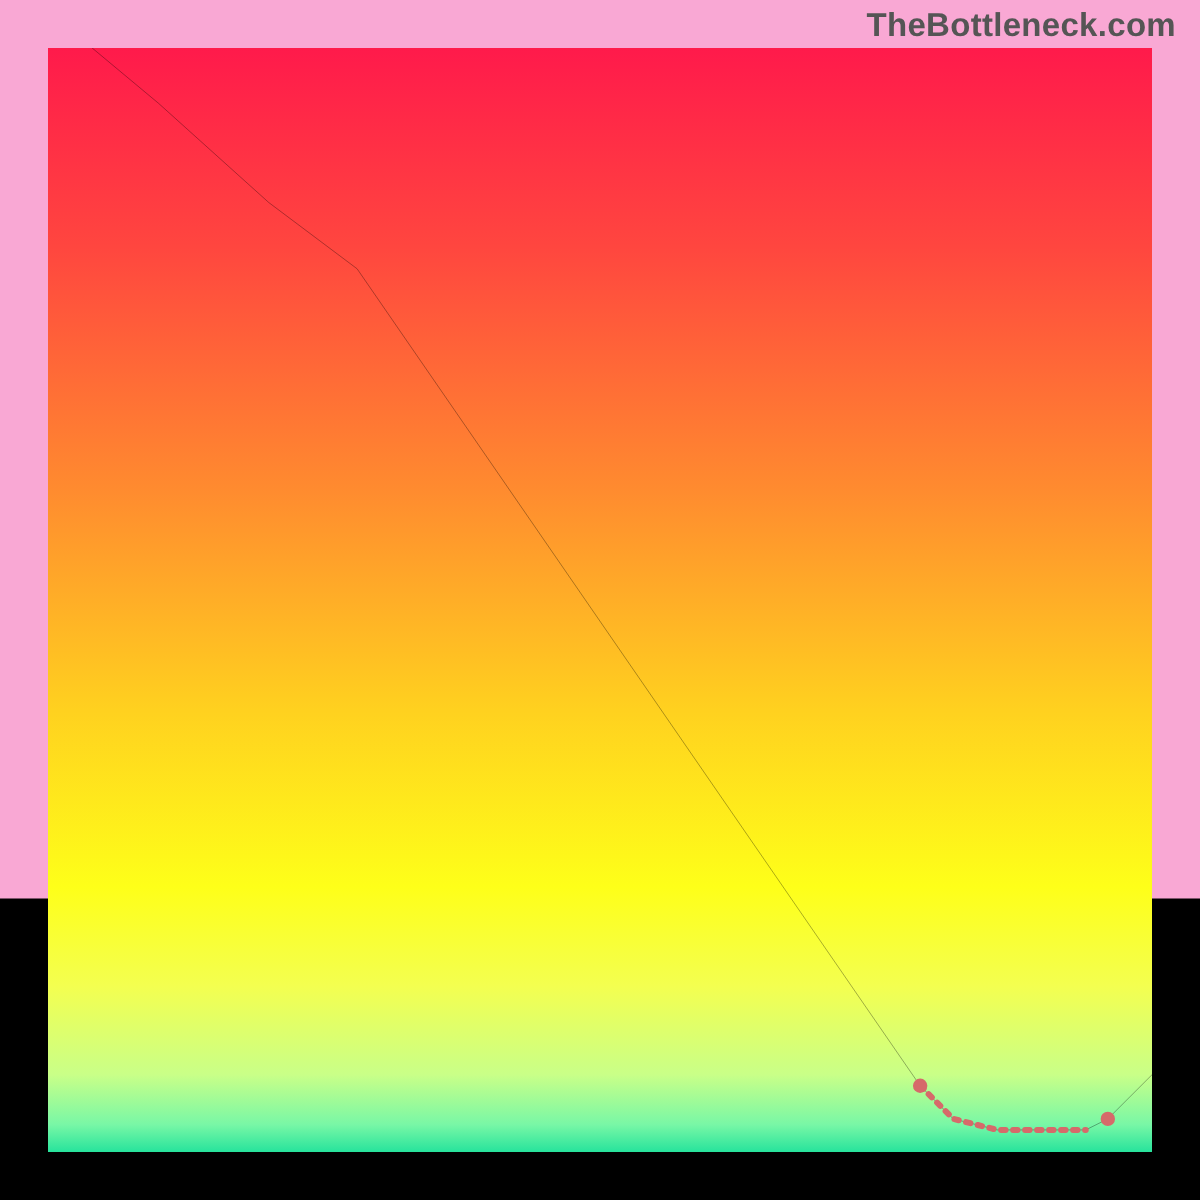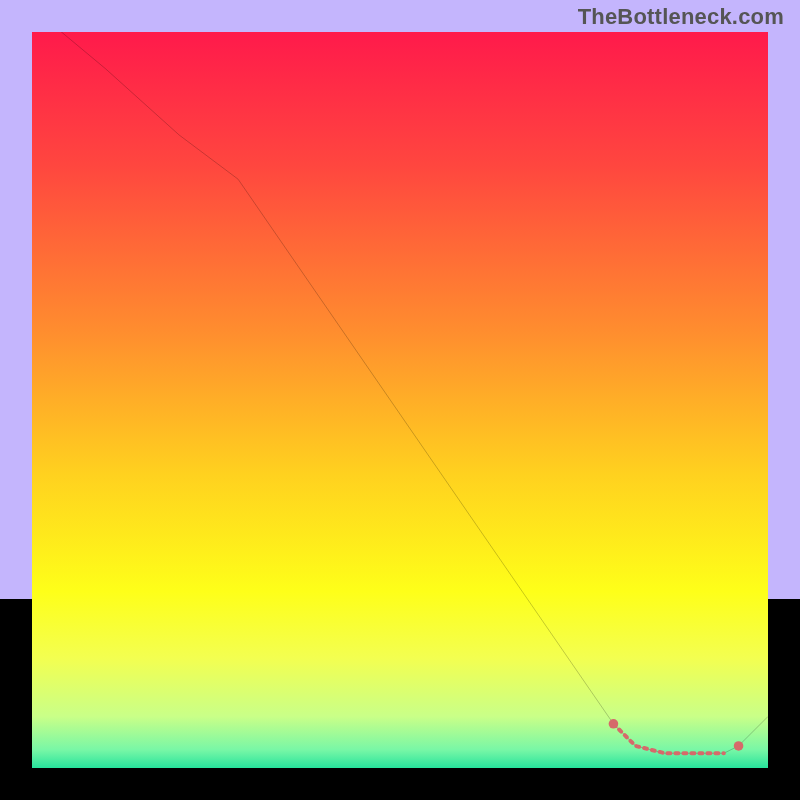--- a/index.html
+++ b/index.html
@@ -8,21 +8,21 @@
     width: 800px;
     height: 800px;
     background: #000;
     font-family: Arial, Helvetica, sans-serif;
     overflow: hidden;
   }
   .frame {
     position: relative;
     width: 800px;
     height: 599px;
-    background: #c4b5fd;
+    background: #f9a8d4;
   }
   .watermark {
     position: absolute;
     top: 4px;
     right: 16px;
     color: #555;
     font-size: 22px;
     font-weight: 600;
     letter-spacing: 0.2px;
     z-index: 10;

